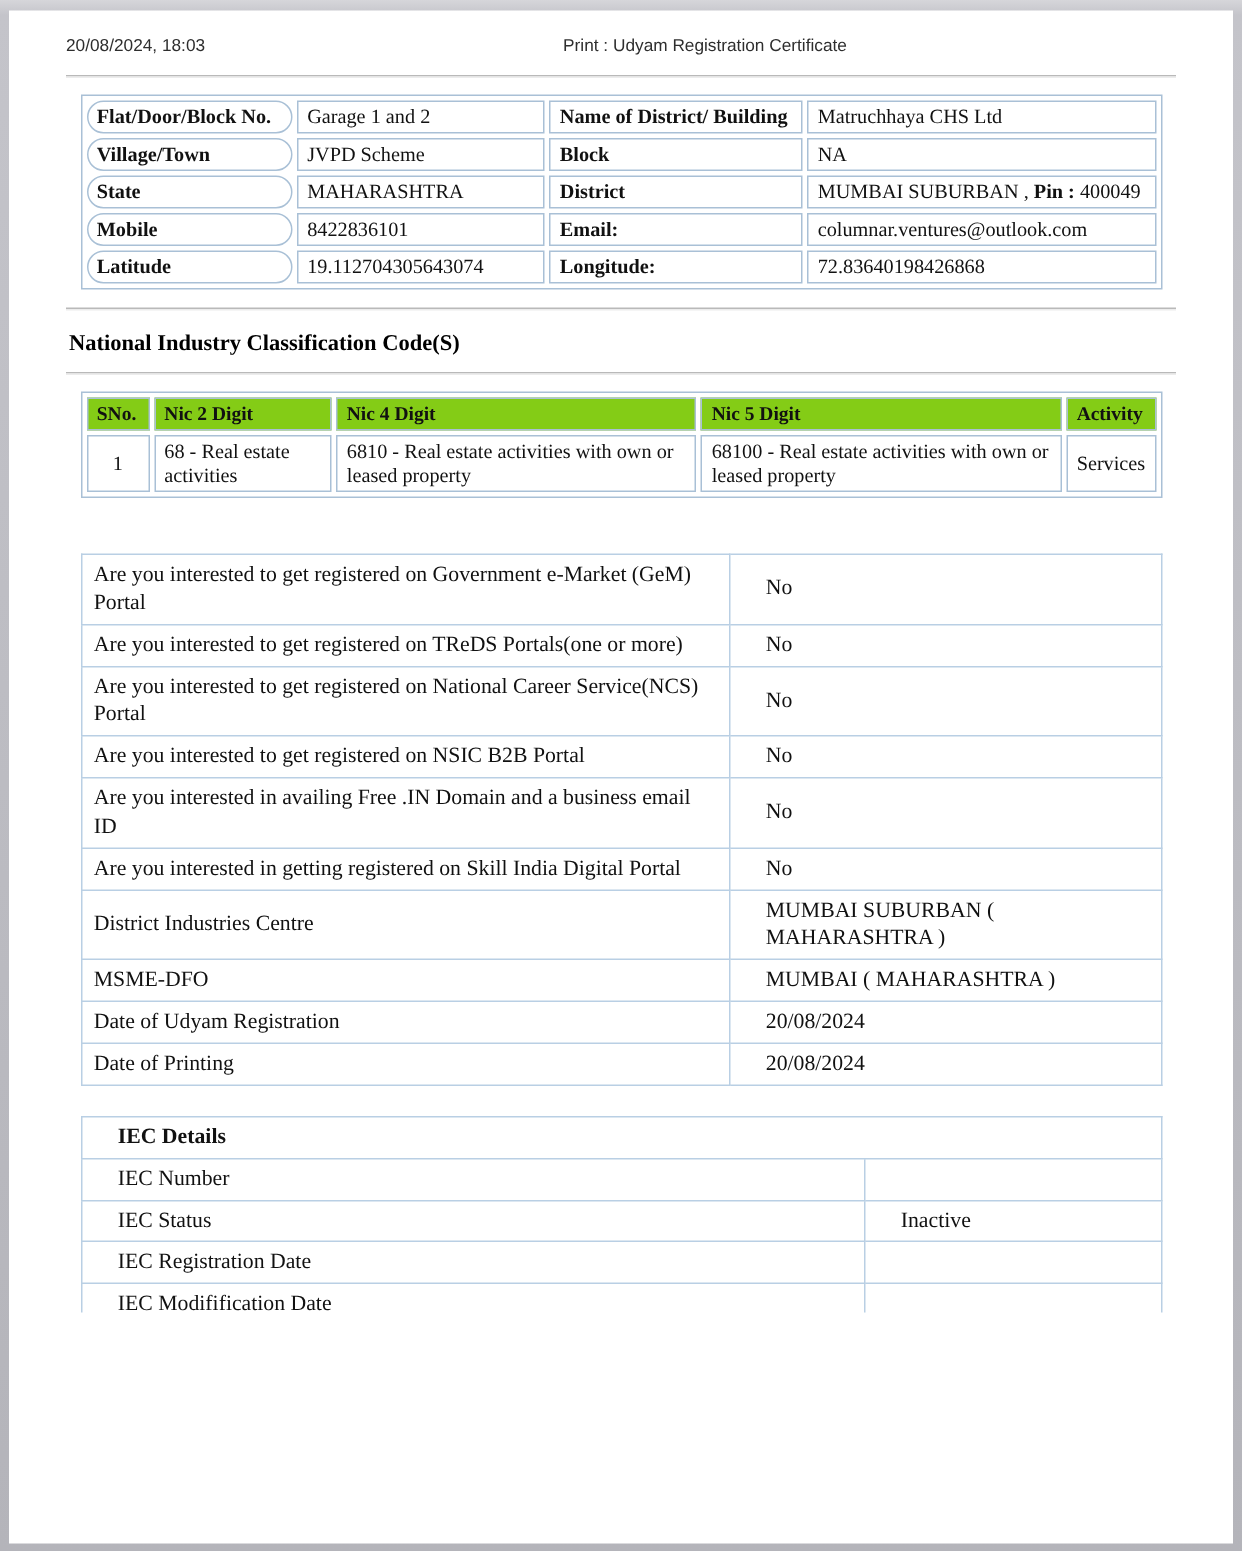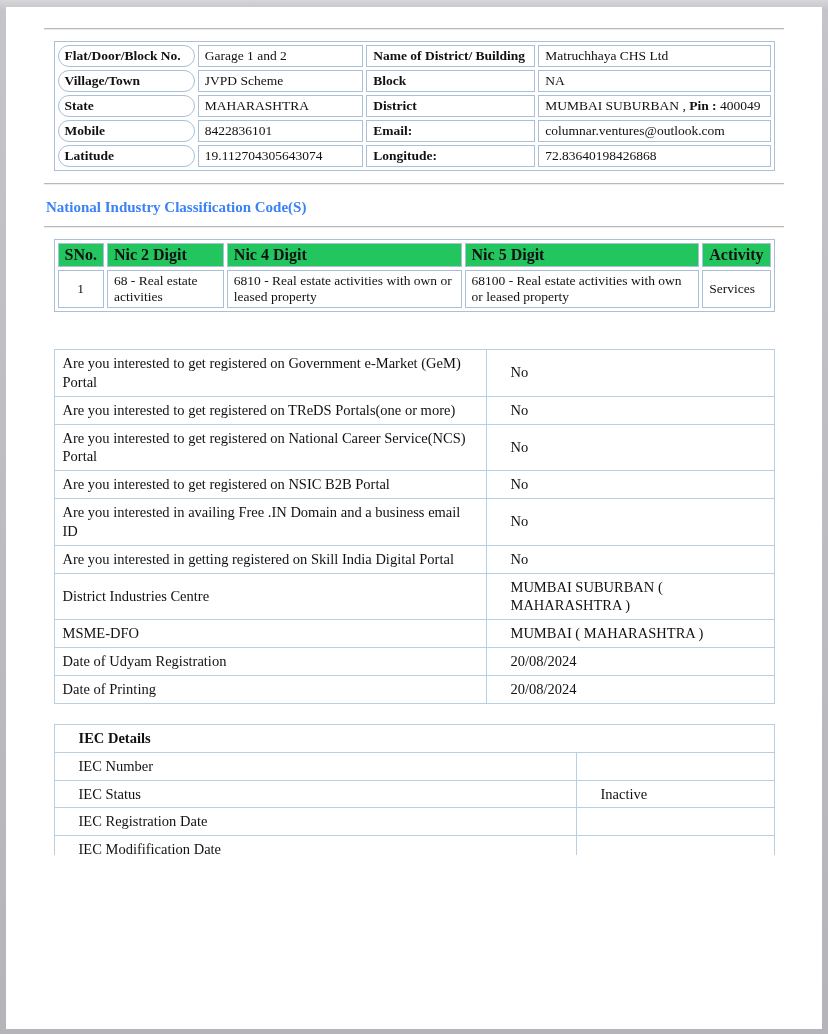--- a/index.html
+++ b/index.html
@@ -11,37 +11,37 @@
   }
   .sheet{
     position:absolute;top:7px;left:6px;right:6px;bottom:5px;
     background:#fff;overflow:hidden;
   }
   .content{padding:14px 38px 0 38px;position:relative;}
   .print-meta-row{position:relative;height:22px;font-family:"Liberation Sans",sans-serif;font-size:11.5px;color:#2e2e2e;}
   .print-ts{position:absolute;left:0;top:4px;}
   .print-title{position:absolute;left:0;right:0;top:4px;text-align:center;padding-left:112px;}
   hr.rule{border:none;border-top:1px solid #b9b9b9;border-bottom:1px solid #ececec;height:0;margin:7px 0 0 0;}
-  .section-heading{font-size:15px;font-weight:bold;margin:14px 0 10px 2px;color:#3b82f6;}
+  .section-heading{font-size:15px;font-weight:bold;margin:14px 0 10px 2px;color:#000000;}
 
   
   table.boxtable{
     width:721px;margin:11px auto 0 auto;
     border-collapse:separate;border-spacing:3px;
     border:1px solid #a9c0d6;background:#fff;
     font-size:13.5px;
   }
   table.boxtable td{border:1px solid #a9c0d6;padding:2px 6px;vertical-align:middle;background:#fff;}
   table.addr td.lbl{font-weight:bold;width:19.5%;border-radius:15px;}
   table.addr td.val1{width:23.5%;}
   table.addr td.lbl2{font-weight:bold;width:24%;}
   table.addr td.val2{width:33%;}
   .pin-b{font-weight:bold;}
 
-  table.nic th{border:1px solid #a9c0d6;padding:2px 6px;text-align:left;font-size:16px;background:#22c55e;}
+  table.nic th{border:1px solid #a9c0d6;padding:2px 6px;text-align:left;font-size:13px;background:#84cc16;}
   table.nic td{padding:2px 6px;}
   .nic-sno{width:6%;text-align:center;}
   .nic-2{width:17%;}
   .nic-4{width:34.5%;}
   .nic-5{width:34.5%;}
   .nic-act{width:8%;}
 
   
   table.flattable{
     width:721px;margin:0 auto;border-collapse:collapse;
@@ -57,20 +57,24 @@
   table.iec td.l{width:72.5%;}
   table.iec td.r{width:27.5%;}
   table.iec td.iec-head{font-weight:bold;}
 </style>
 </head>
 <body>
 
 <div class="sheet">
   <div class="content">
 
+    <div class="print-meta-row">
+      <span class="print-ts">20/08/2024, 18:03</span>
+      <span class="print-title">Print : Udyam Registration Certificate</span>
+    </div>
     <hr class="rule">
 
     <table class="boxtable addr">
       <tbody>
         <tr>
           <td class="lbl">Flat/Door/Block No.</td>
           <td class="val1">Garage 1 and 2</td>
           <td class="lbl2">Name of District/ Building</td>
           <td class="val2">Matruchhaya CHS Ltd</td>
         </tr>

